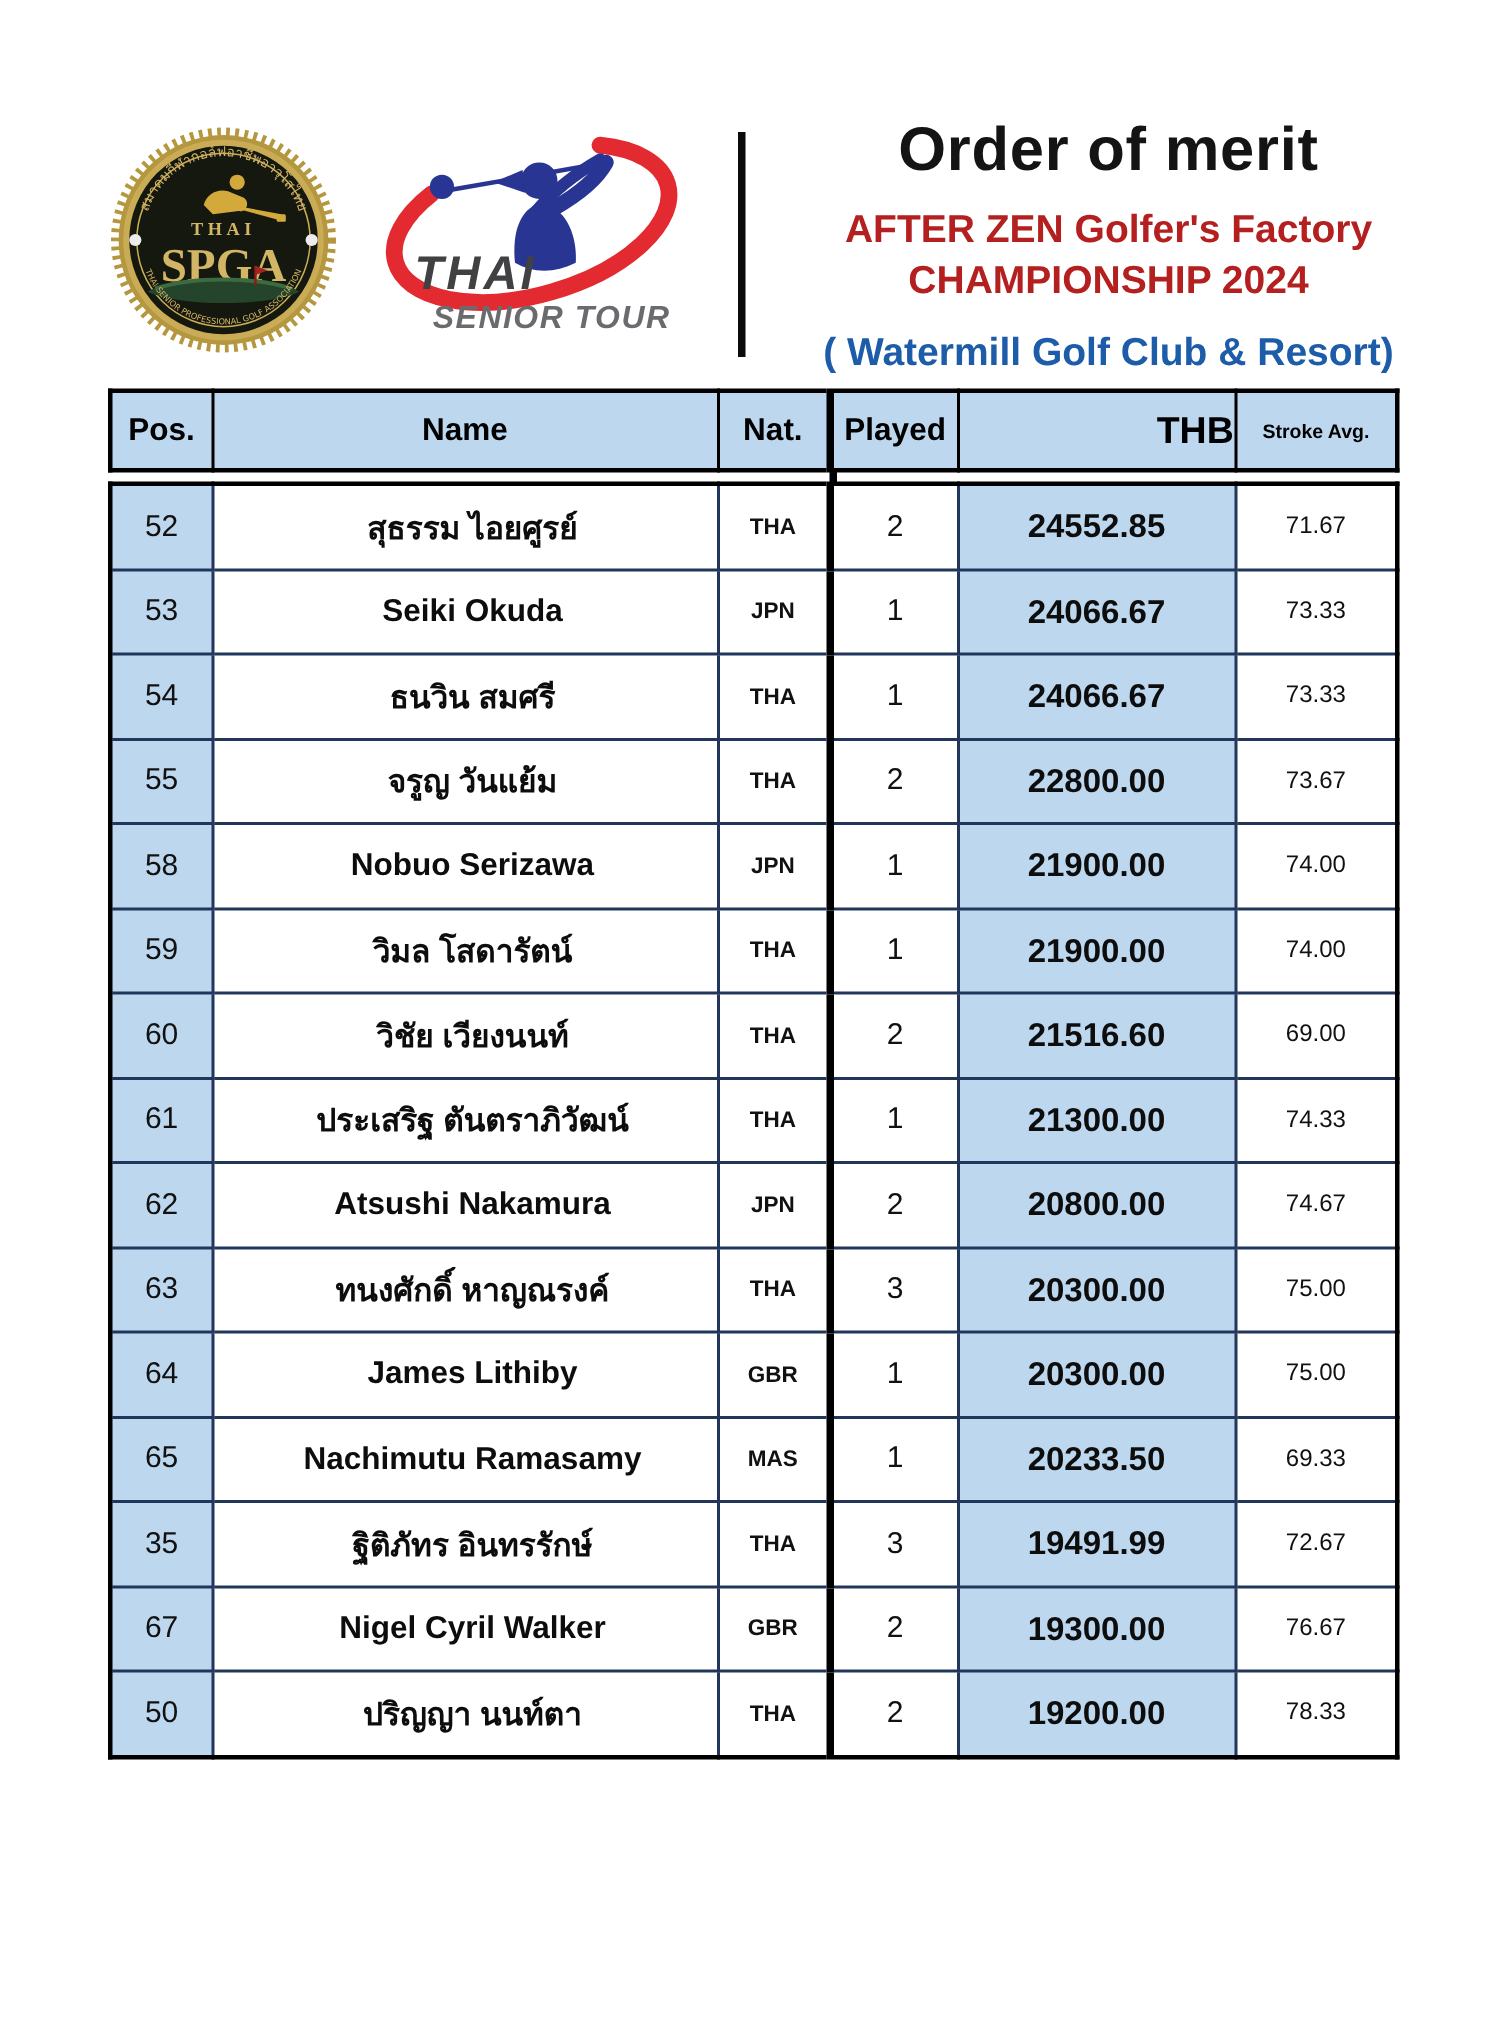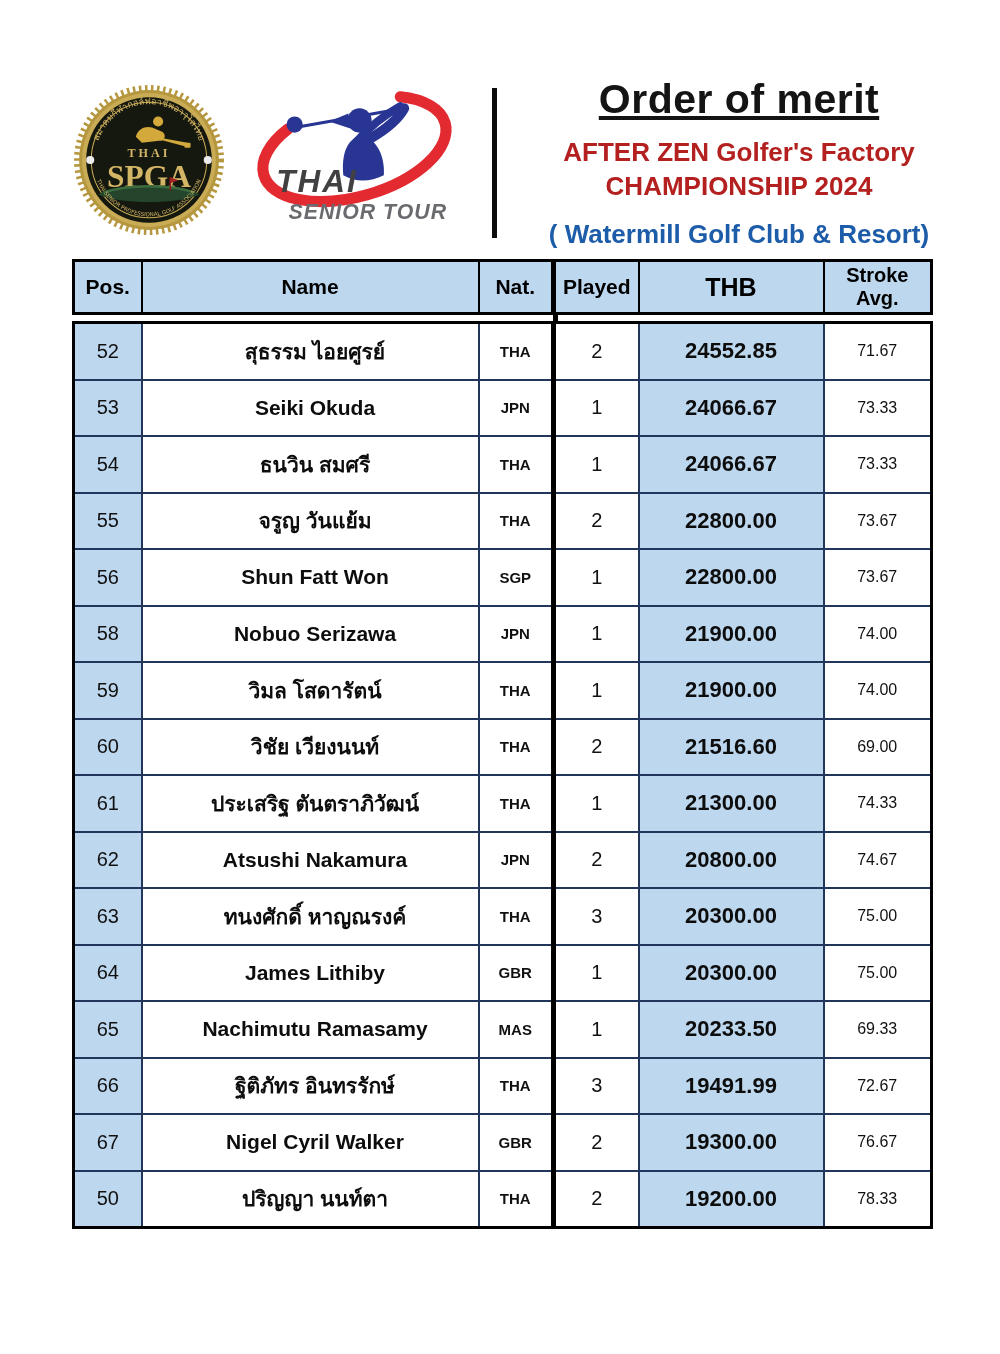--- a/index.html
+++ b/index.html
@@ -7,38 +7,38 @@
     position:relative;width:1000px;height:1354px;background:#ffffff;
     font-family:"Liberation Sans","DejaVu Sans",sans-serif;overflow:hidden;
   }
 
   
   .spga{position:absolute;left:73px;top:84px;width:152px;height:152px;}
   .senior{position:absolute;left:250px;top:86px;width:218px;height:144px;}
   .logo-divider{position:absolute;left:492px;top:88px;width:5px;height:150px;background:#0b0b0b;}
 
   .titleblock{position:absolute;left:508px;top:76px;width:462px;text-align:center;}
-  .main-title{margin:0;font-size:41px;font-weight:700;color:#141414;letter-spacing:0.5px;text-decoration:underline;}
+  .main-title{margin:0;font-size:41px;font-weight:700;color:#141414;letter-spacing:0.5px;}
   .subtitle{margin-top:13px;font-size:26px;font-weight:700;color:#b3201f;line-height:1.3;}
   .venue{margin-top:15px;font-size:26px;font-weight:700;color:#1c5ca8;}
 
   
   .merit{position:absolute;left:72px;top:259px;width:858px;}
   table{border-collapse:collapse;table-layout:fixed;width:858px;}
   col.w-pos{width:68px;} col.w-name{width:337px;} col.w-nat{width:75px;}
   col.w-played{width:85px;} col.w-thb{width:185px;} col.w-avg{width:108px;}
 
   .head-table{border:3px solid #000;padding-left:24px;}
   .head-table th{
     border:2px solid #000;background:#bdd7ee;height:50px;
     font-size:21px;font-weight:700;color:#000;text-align:center;padding:0;
   }
   .head-table th.h-nat{border-right:5px solid #000;}
-  .head-table th.h-thb{font-size:25px;}
-  .head-table th.h-avg{font-size:20px;}
+  .head-table th.h-thb{font-size:25px;text-align:right;}
+  .head-table th.h-avg{font-size:13px;}
 
   .body-table{border:3px solid #000;margin-top:6px;}
   .body-table td{border:2px solid #22365c;height:54.5px;padding:0;}
   .body-table td.c-nat{border-right:5px solid #000;}
   .c-pos{background:#bdd7ee;text-align:center;font-size:20px;color:#111;}
   .c-name{background:#ffffff;text-align:center;padding-left:10px !important;font-weight:700;font-size:21px;color:#0d0d0d;}
   .c-nat{background:#ffffff;text-align:center;font-weight:700;font-size:15px;color:#111;}
   .c-played{background:#ffffff;text-align:center;font-size:20px;color:#111;}
   .c-thb{background:#bdd7ee;text-align:center;font-weight:700;font-size:22px;color:#0d0d0d;}
   .c-avg{background:#ffffff;text-align:center;font-size:16px;color:#111;}
@@ -176,28 +176,20 @@
   </tr>
           <tr>
     <td class="c-pos">55</td>
     <td class="c-name">จรูญ วันแย้ม</td>
     <td class="c-nat">THA</td>
     <td class="c-played">2</td>
     <td class="c-thb">22800.00</td>
     <td class="c-avg">73.67</td>
   </tr>
           <tr>
-    <td class="c-pos">56</td>
-    <td class="c-name">Shun Fatt Won</td>
-    <td class="c-nat">SGP</td>
-    <td class="c-played">1</td>
-    <td class="c-thb">22800.00</td>
-    <td class="c-avg">73.67</td>
-  </tr>
-          <tr>
     <td class="c-pos">58</td>
     <td class="c-name">Nobuo Serizawa</td>
     <td class="c-nat">JPN</td>
     <td class="c-played">1</td>
     <td class="c-thb">21900.00</td>
     <td class="c-avg">74.00</td>
   </tr>
           <tr>
     <td class="c-pos">59</td>
     <td class="c-name">วิมล โสดารัตน์</td>
@@ -248,21 +240,21 @@
   </tr>
           <tr>
     <td class="c-pos">65</td>
     <td class="c-name">Nachimutu Ramasamy</td>
     <td class="c-nat">MAS</td>
     <td class="c-played">1</td>
     <td class="c-thb">20233.50</td>
     <td class="c-avg">69.33</td>
   </tr>
           <tr>
-    <td class="c-pos">66</td>
+    <td class="c-pos">35</td>
     <td class="c-name">ฐิติภัทร อินทรรักษ์</td>
     <td class="c-nat">THA</td>
     <td class="c-played">3</td>
     <td class="c-thb">19491.99</td>
     <td class="c-avg">72.67</td>
   </tr>
           <tr>
     <td class="c-pos">67</td>
     <td class="c-name">Nigel Cyril Walker</td>
     <td class="c-nat">GBR</td>

